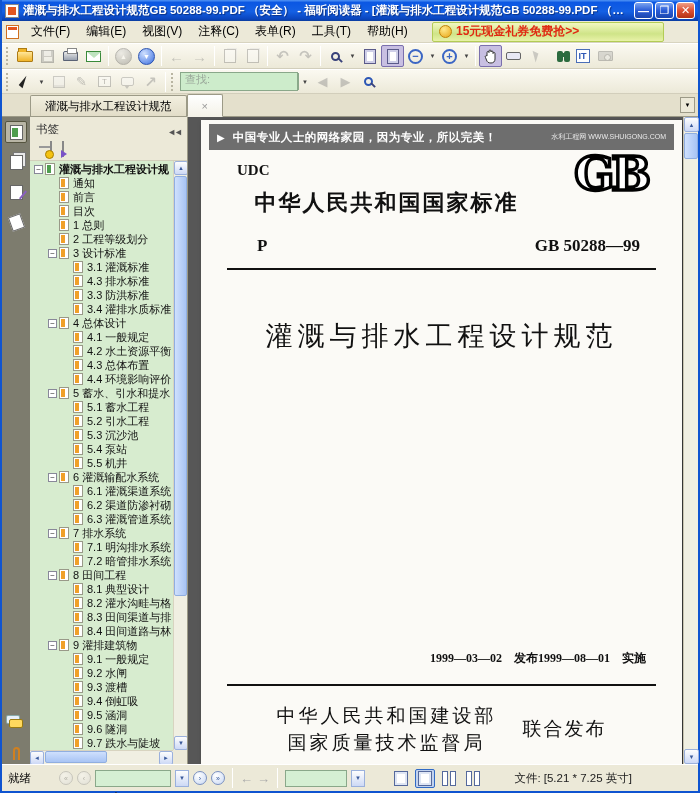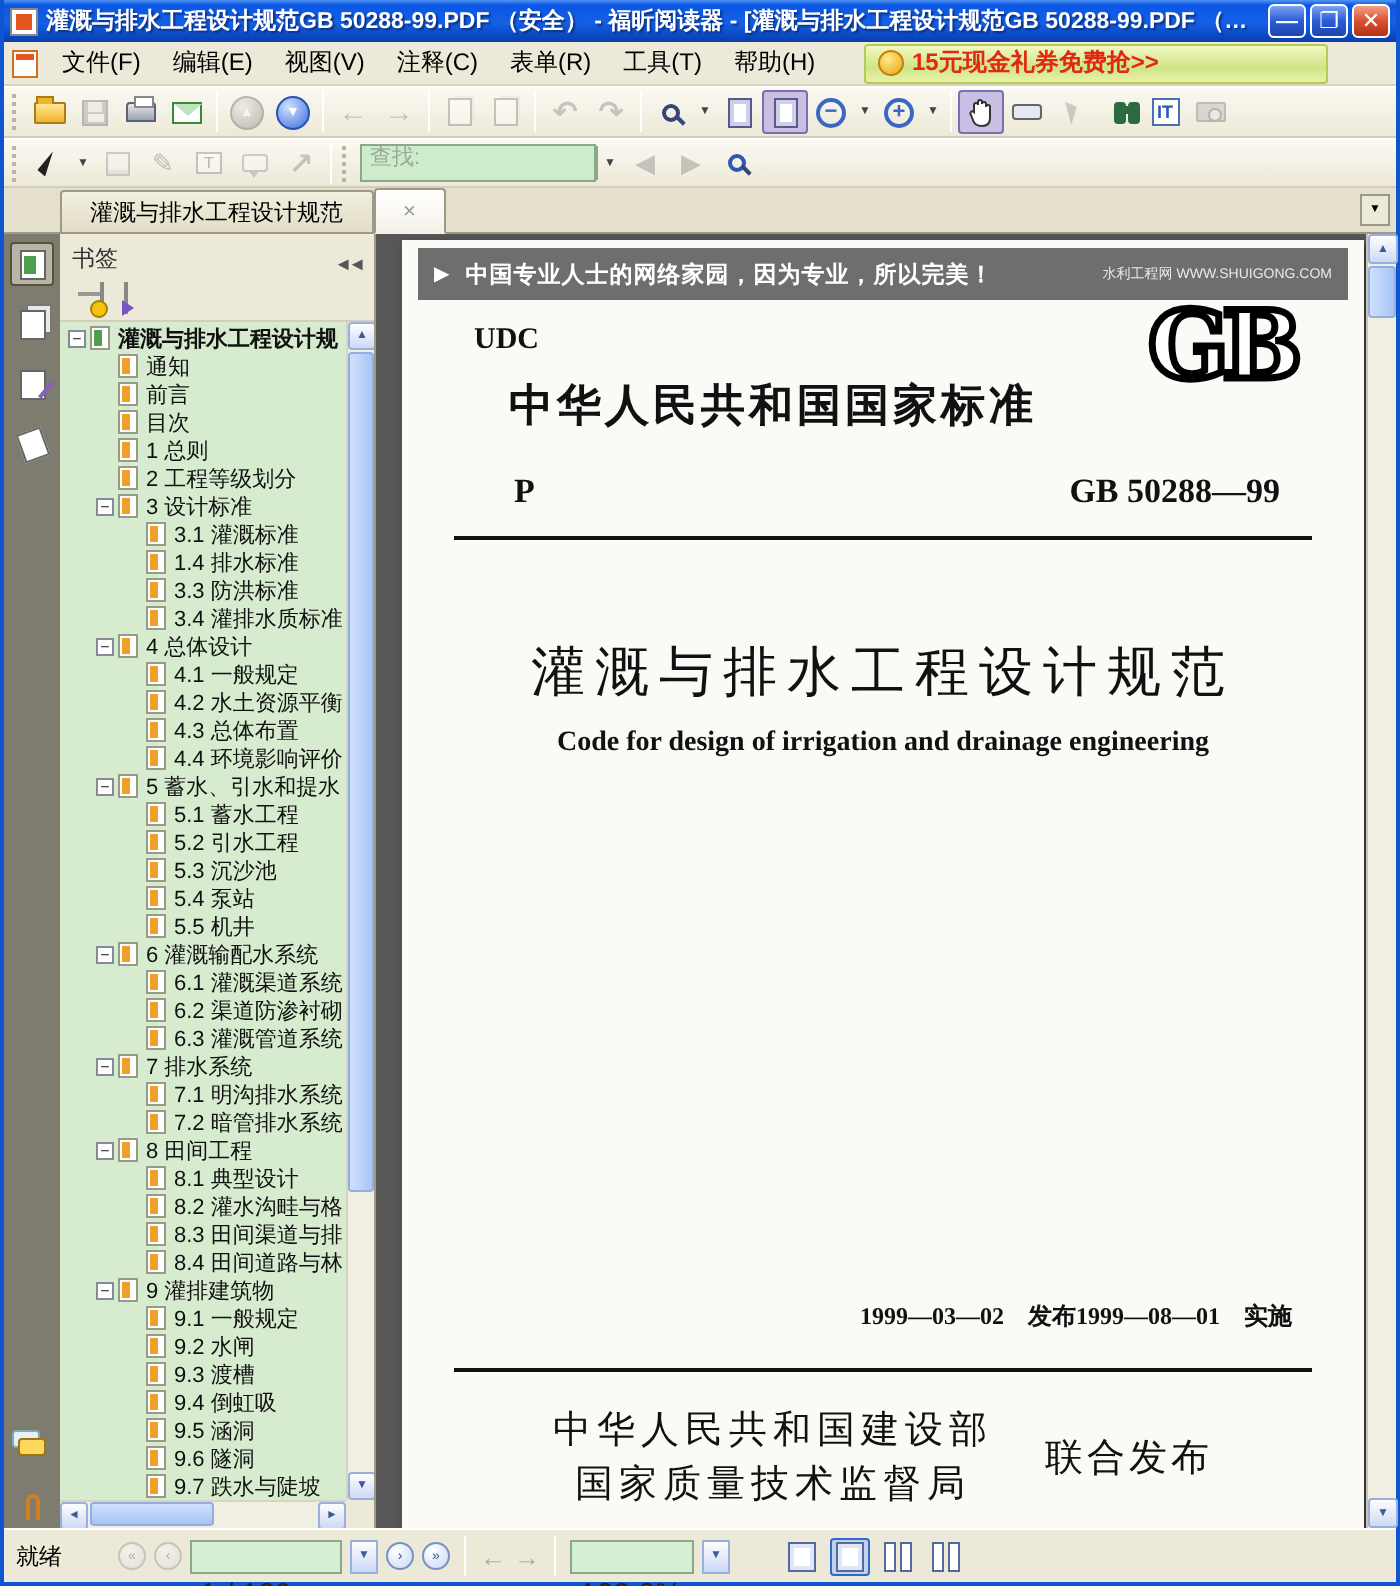--- a/index.html
+++ b/index.html
@@ -417,21 +417,21 @@
               <span class="tindent" style="width: 28px;"></span>
               <span class="texp">−</span>
               <span class="tico"></span>
               <span class="tlabel">3.1 灌溉标准</span>
             </div>
 
             <div class="trow">
               <span class="tindent" style="width: 28px;"></span>
               <span class="texp">−</span>
               <span class="tico"></span>
-              <span class="tlabel">1.4 排水标准</span>
+              <span class="tlabel">4.3 排水标准</span>
             </div>
 
             <div class="trow">
               <span class="tindent" style="width: 28px;"></span>
               <span class="texp">−</span>
               <span class="tico"></span>
               <span class="tlabel">3.3 防洪标准</span>
             </div>
 
             <div class="trow">
@@ -679,21 +679,20 @@
           <span class="btxt">中国专业人士的网络家园，因为专业，所以完美！</span>
           <span class="bsite">水利工程网 WWW.SHUIGONG.COM</span>
         </div>
         <div class="udc">UDC</div>
         <div class="stdhead">中华人民共和国国家标准</div>
         <div class="gblogo">GB</div>
         <div class="pmark">P</div>
         <div class="stdcode">GB 50288—99</div>
         <div class="hr1"></div>
         <div class="tcn">灌溉与排水工程设计规范</div>
-        <div class="ten">Code for design of irrigation and drainage engineering</div>
         <div class="dates">
           <span><span>1999—03—02</span>　<span>发布</span></span>
           <span><span>1999—08—01</span>　<span>实施</span></span>
         </div>
         <div class="hr2"></div>
         <div class="issuers">
           <span class="issuercol">
             <span style="display:block">中华人民共和国建设部</span>
             <span style="display:block">国家质量技术监督局</span>
           </span>
@@ -735,15 +734,16 @@
         <span class="layico"></span>
       </span>
     <span class="laybtn two">
         <span class="layico"></span>
         <span class="layico"></span>
       </span>
     <span class="laybtn two">
         <span class="layico"></span>
         <span class="layico"></span>
       </span>
+    <span class="fileinfo">文件: [5.21 * 7.25 英寸]</span>
   </div>
 
 </div>
 
 </body></html>

